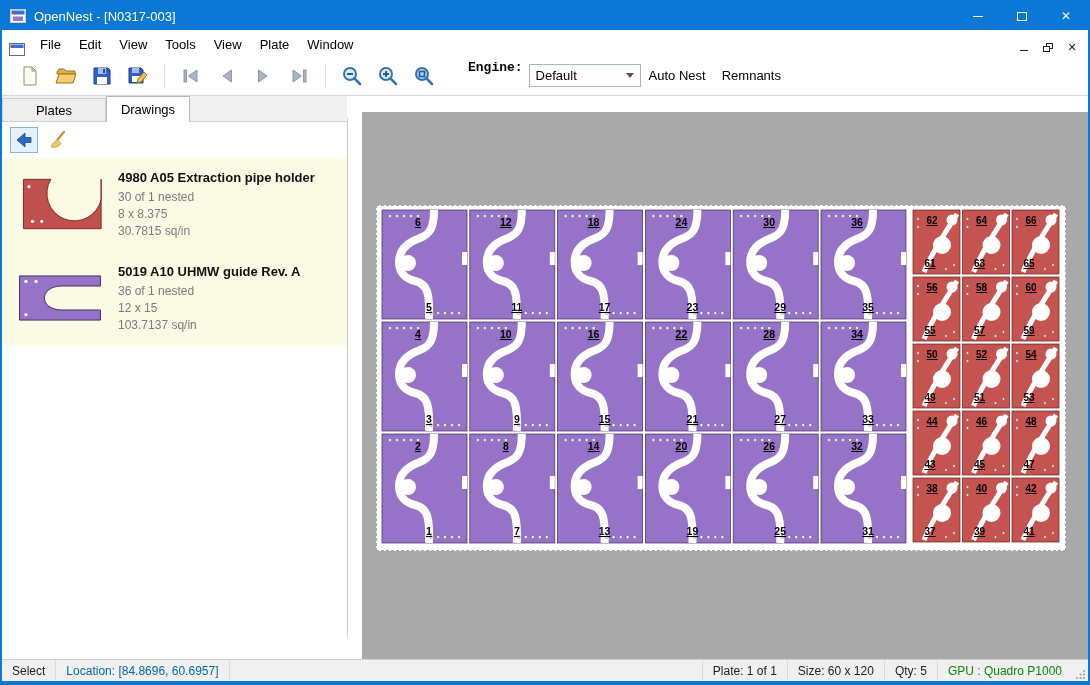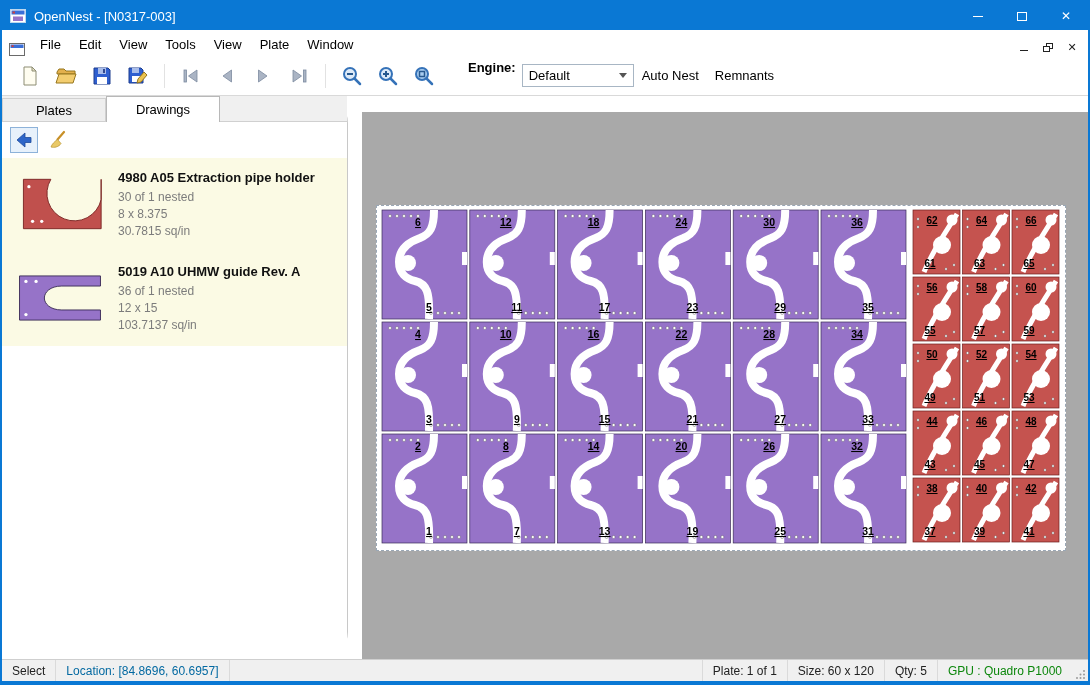--- a/index.html
+++ b/index.html
@@ -24,35 +24,35 @@
   .mdi-min-glyph { width:8px; height:1px; background:#222; display:block; margin-top:7px; }
   .mdi-restore-glyph { position:relative; width:10px; height:9px; display:block; }
   .mdi-restore-glyph .b1 { position:absolute; top:0; right:0; width:7px; height:6px; border:1px solid #222; background:#fff; }
   .mdi-restore-glyph .b2 { position:absolute; bottom:0; left:0; width:7px; height:6px; border:1px solid #222; background:#fff; }
 
   
   .toolbar { height:40px; background:#fff; border-bottom:1px solid #d9d9d9; display:flex; align-items:center;
              padding-left:10px; flex:0 0 auto; }
   .tool-btn { width:36px; height:32px; display:flex; align-items:center; justify-content:center; border:1px solid transparent; }
   .tool-sep { width:1px; height:24px; background:#e2e2e2; margin:0 8px; }
-  .engine-label { font-weight:bold; font-size:13px; margin:0 6px 16px 26px; }
+  .engine-label { font-weight:bold; font-size:13px; margin:0 6px 16px 26px;font-family:Liberation Mono, monospace; }
   .engine-select { width:112px; height:23px; border:1px solid #a8b6c4; background:#fff; display:flex; align-items:center;
                    padding:0 6px; font-size:13px; }
   .engine-select .arrow { margin-left:auto; width:0; height:0; border-left:4px solid transparent; border-right:4px solid transparent;
                           border-top:5px solid #555; }
   .flat-tool-label { font-size:13px; padding:6px 8px; }
 
   
   .content { flex:1; display:flex; min-height:0; }
 
   .left-panel { width:346px; background:#fff; border-right:1px solid #c8c8c8; display:flex; flex-direction:column;border-radius:27px; }
   .tabstrip { height:26px; background:#f0f0f0; border-bottom:1px solid #d0d0d0; display:flex; align-items:flex-end; }
   .tab { width:104px; height:23px; display:flex; align-items:center; justify-content:center; font-size:13px;
          background:#eeeeee; border:1px solid #d0d0d0; border-bottom:none; margin-left:0; }
-  .tab.active { background:#fff; height:26px; border-color:#b8b8b8; margin-bottom:-1px; width:114px; }
+  .tab.active { background:#fff; height:26px; border-color:#b8b8b8; margin-bottom:-1px; width:84px; }
   .panel-toolbar { height:36px; display:flex; align-items:center; gap:6px; padding:0 8px; background:#fff; }
   .ptool-btn { width:28px; height:26px; display:flex; align-items:center; justify-content:center; background:transparent; border:1px solid transparent; }
   .ptool-btn.bordered { border:1px solid #8db2d9; background:#e7f1fb; }
   .drawing-list { background:#fbfae4; }
   .drawing-item { display:flex; padding:10px 8px 12px 8px; gap:8px; }
   .thumb { width:100px; display:flex; align-items:center; justify-content:center; }
   .dtext { flex:1; padding-top:2px; }
   .dtitle { font-size:13px; font-weight:bold; color:#111; margin-bottom:4px; }
   .dline { font-size:12px; color:#7c7c7c; line-height:17px; }
   .panel-fill { flex:1; background:#fff; }

